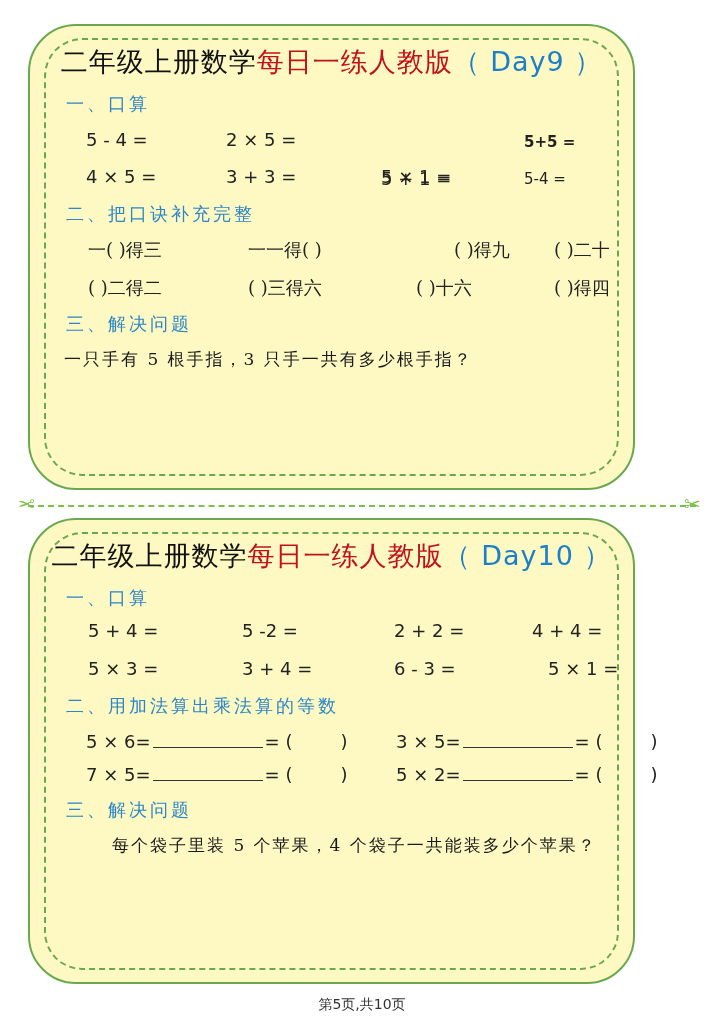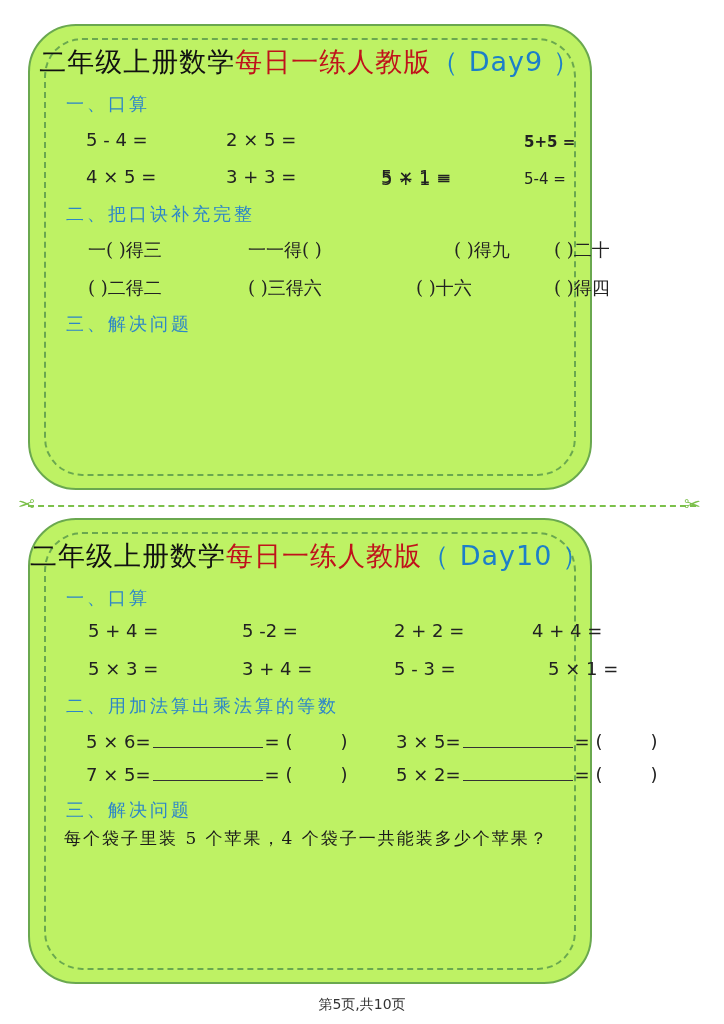--- a/index.html
+++ b/index.html
@@ -2,24 +2,24 @@
 <html><head>
   <meta charset="utf-8">
   <style>
     * { box-sizing: border-box; margin: 0; padding: 0; }
     html, body { width: 724px; height: 1024px; background: #ffffff; overflow: hidden; }
     body { position: relative; font-family: "DejaVu Sans", sans-serif; color: #1a1a1a; }
 
     .card {
       position: absolute;
       left: 28px;
-      width: 564px;
+      width: 607px;
       border: 2.5px solid #6aa84f;
       border-radius: 48px;
-      background: #bef264;
+      background: #fef9c3;
     }
     .card.c1 { top: 24px; height: 466px; }
     .card.c2 { top: 518px; height: 466px; }
     .inner {
       position: absolute;
       left: 14px; right: 14px; top: 12px; bottom: 12px;
       border: 2px dashed #6aa84f;
       border-radius: 38px;
     }
 
@@ -135,41 +135,42 @@
   <div class="jue" style="left:58px; top:212px;">一(        )得三</div>
   <div class="jue" style="left:218px; top:212px;">一一得(        )</div>
   <div class="jue" style="left:386px; top:212px;margin-left:38px;">(        )得九</div>
   <div class="jue" style="left:524px; top:212px;">(        )二十</div>
   <div class="jue" style="left:58px; top:250px;">(        )二得二</div>
   <div class="jue" style="left:218px; top:250px;">(        )三得六</div>
   <div class="jue" style="left:386px; top:250px;">(        )十六</div>
   <div class="jue" style="left:524px; top:250px;">(        )得四</div>
 
   <div class="section-h" style="top:286px;">三、解决问题</div>
+  <div class="problem" style="top:322px;">一只手有 5 根手指，3 只手一共有多少根手指？</div>
 </div>
 
 <div class="cut-line"></div>
 <span class="scissors left">✂</span>
 <span class="scissors right">✂</span>
 
 <div class="card c2">
   <div class="inner"></div>
 
   <div class="title">
     <span class="black">二年级上册数学</span><span class="red">每日一练人教版</span><span class="blue">（ Day10 ）</span>
   </div>
 
   <div class="section-h" style="top:66px;">一、口算</div>
   <div class="eq" style="left:58px; top:100px;">5 + 4  =</div>
   <div class="eq" style="left:212px; top:100px;">5 -2  =</div>
   <div class="eq" style="left:364px; top:100px;">2 + 2  =</div>
   <div class="eq" style="left:502px; top:100px;">4 + 4  =</div>
   <div class="eq" style="left:58px; top:138px;">5 × 3  =</div>
   <div class="eq" style="left:212px; top:138px;">3 + 4  =</div>
-  <div class="eq" style="left:364px; top:138px;">5 - 3  =</div>
+  <div class="eq" style="left:364px; top:138px;">6 - 3  =</div>
   <div class="eq" style="left:518px; top:138px;">5 × 1  =</div>
 
   <div class="section-h" style="top:174px;">二、用加法算出乘法算的等数</div>
 
   <div class="fill-row" style="left:56px; top:210px;">
     <span>5 × 6=</span>
     <span class="blank"></span>
     <span>= </span>
     <span class="paren">
         <span>(</span>
@@ -198,16 +199,16 @@
     <span>5 × 2=</span>
     <span class="blank"></span>
     <span>= </span>
     <span class="paren">
         <span>(</span>
         <span>)</span>
       </span>
   </div>
 
   <div class="section-h" style="top:278px;">三、解决问题</div>
-  <div class="problem" style="top:307px;">每个袋子里装 5 个苹果，4 个袋子一共能装多少个苹果？</div>
+  <div class="problem" style="top:314px;margin-left:48px;">每个袋子里装 5 个苹果，4 个袋子一共能装多少个苹果？</div>
 </div>
 
 <div class="footer">第5页,共10页</div>
 
 </body></html>

